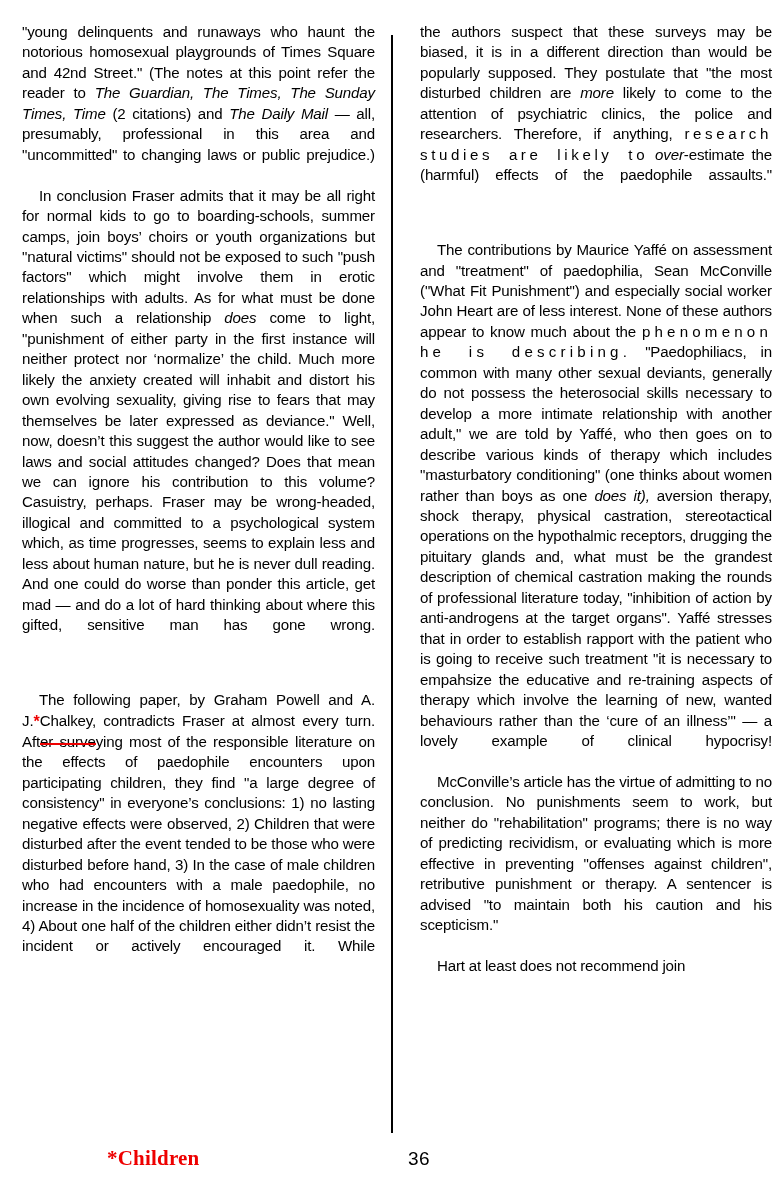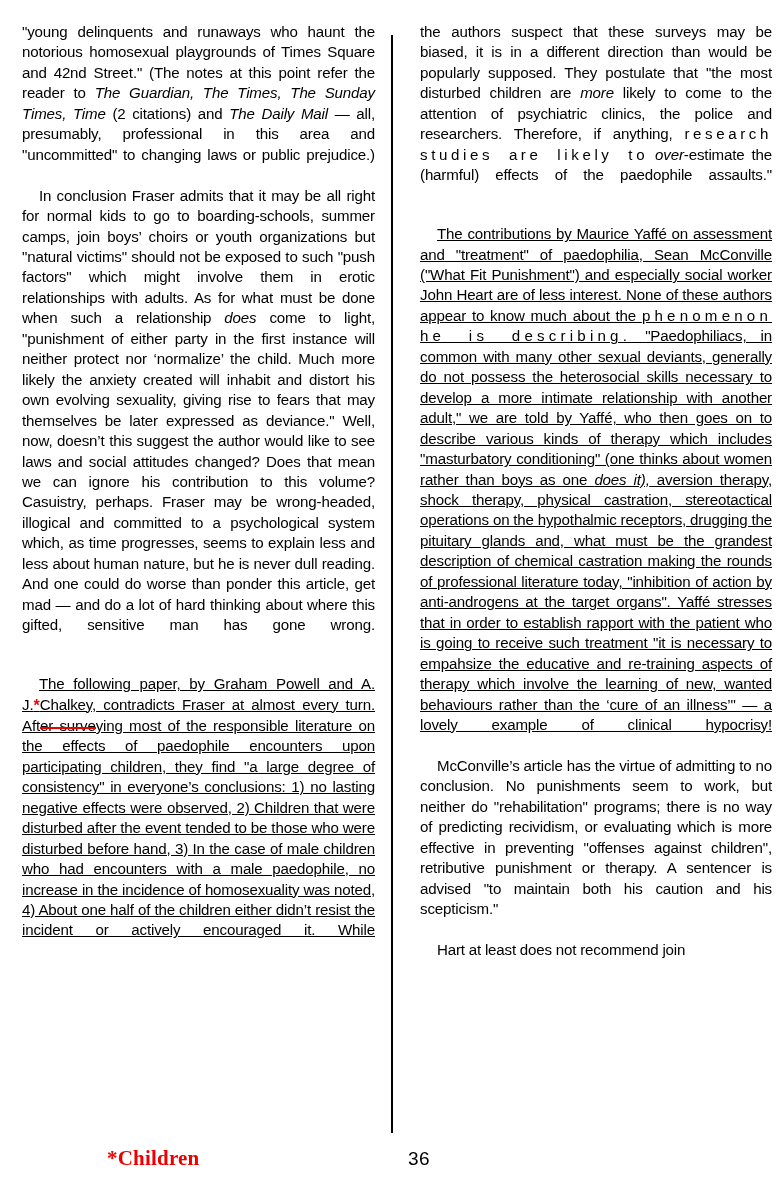--- a/index.html
+++ b/index.html
@@ -51,22 +51,21 @@
   .para {
     margin: 0;
     text-align: justify;
   }
 
   .para.indent {
     text-indent: 17px;
   }
 
   .para.gap-before {
-    margin-top: 18px;
-    text-decoration: underline;
+    margin-top: 34px;
   }
 
   
   .para.force-justify:after {
     content: "";
     display: inline-block;
     width: 100%;
   }
 
   em, .italic {

